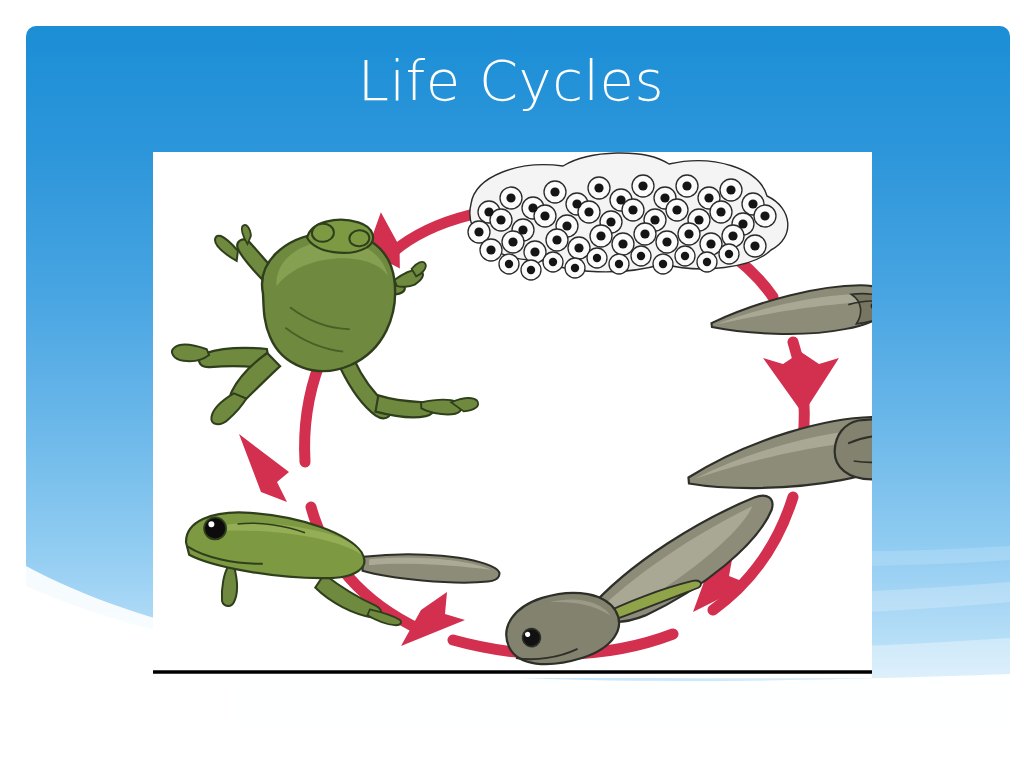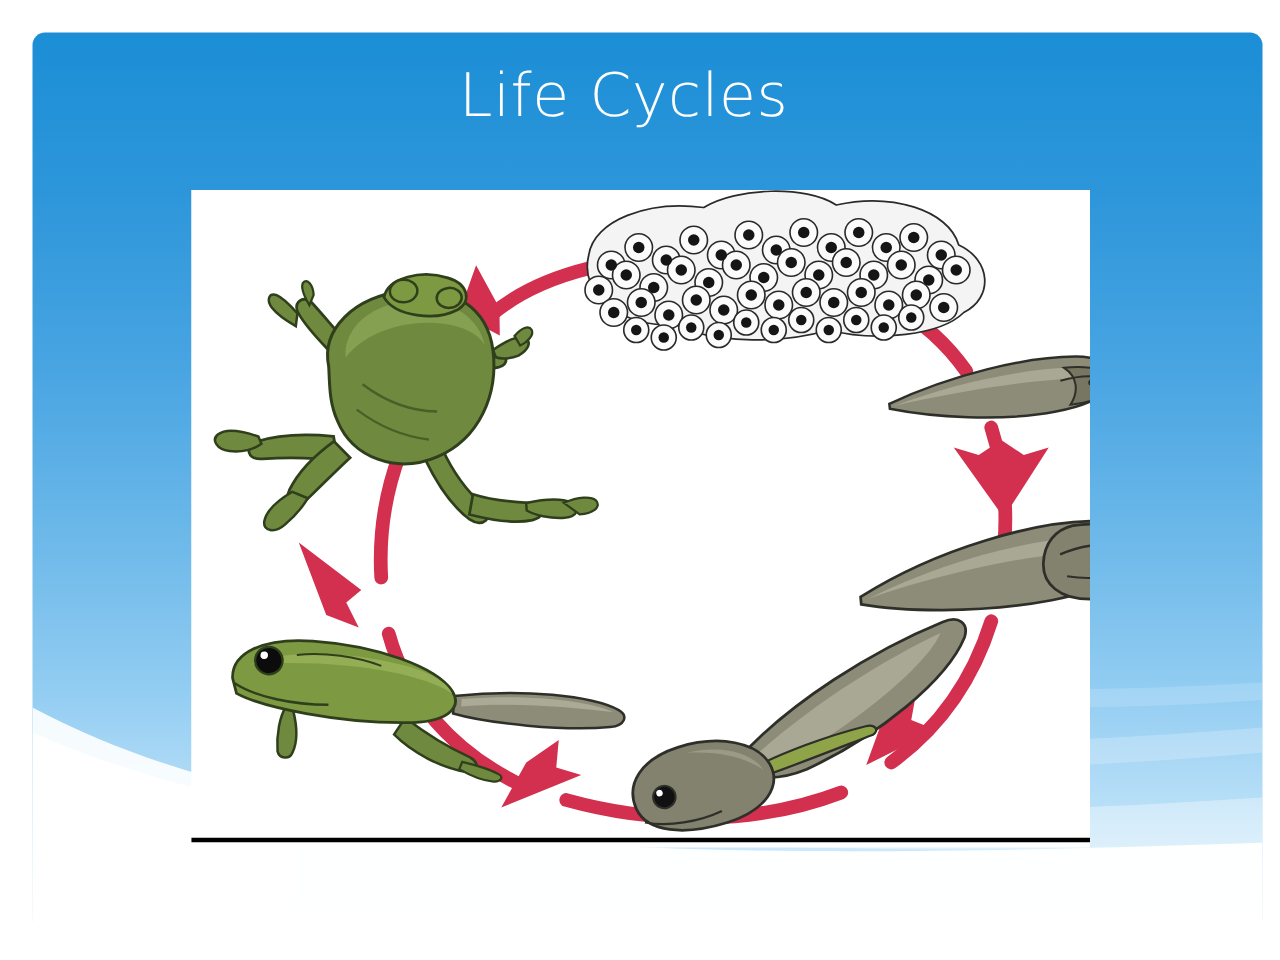--- a/index.html
+++ b/index.html
@@ -43,28 +43,28 @@
     position: absolute;
     left: 0;
     top: 0;
     width: 984px;
     height: 714px;
   }
 
   
   #title {
     position: absolute;
-    left: 44px;
+    left: 56px;
     top: 52px;
     width: 910px;
     text-align: center;
     color: #ffffff;
     font-family: "DejaVu Sans", sans-serif;
     font-weight: 300;
-    font-size: 48px;
+    font-size: 56px;
     letter-spacing: 0.5px;
     line-height: 1.05;
     white-space: nowrap;
   }
 
   
   #diagram-panel {
     position: absolute;
     left: 153px;
     top: 152px;

